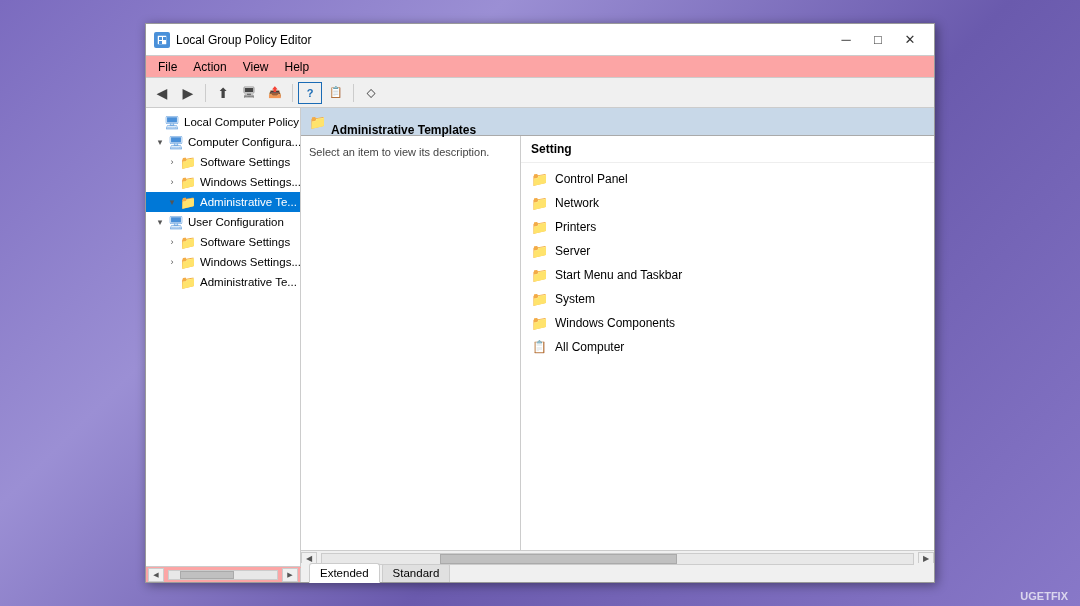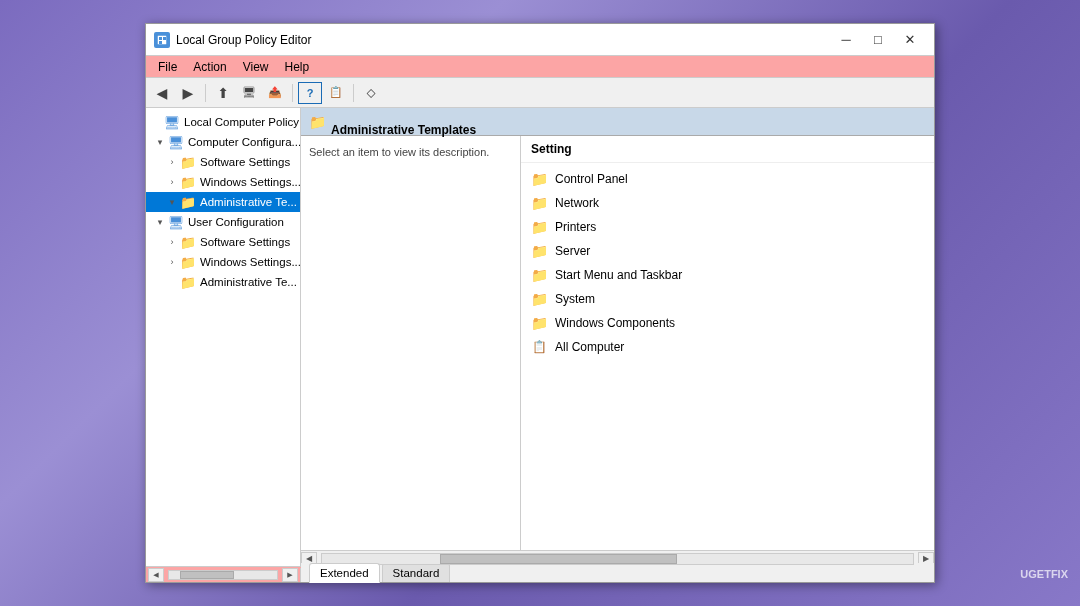--- a/index.html
+++ b/index.html
@@ -309,21 +309,21 @@
       align-items: center;
       padding: 0 2px;
     }
     .main-bottom {
       flex: 1;
       display: flex;
       align-items: center;
     }
     .logo-watermark {
       position: absolute;
-      bottom: 26px;
+      bottom: 4px;
       right: 12px;
       font-size: 11px;
       color: rgba(255,255,255,0.7);
       font-weight: bold;
     }
   </style>
 </head>
 <body>
 
 <div class="window">

